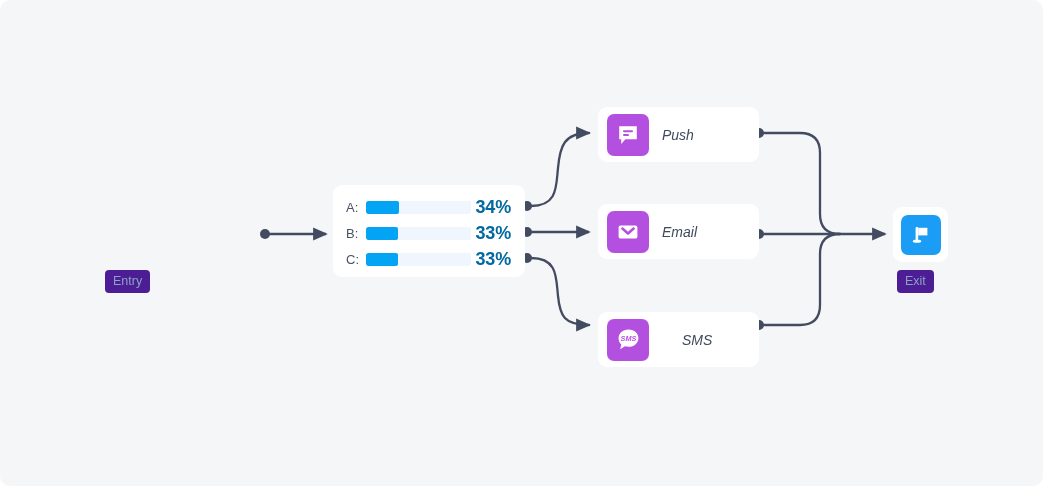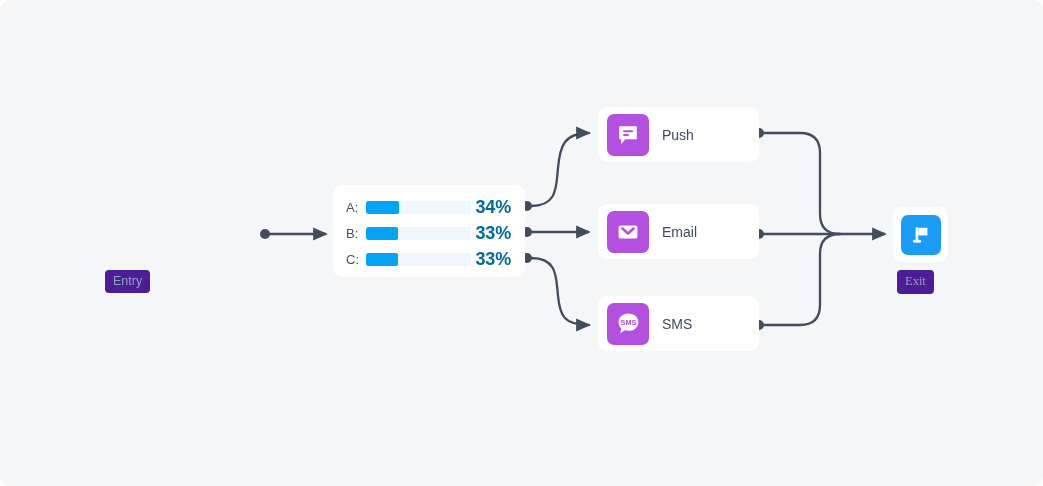--- a/index.html
+++ b/index.html
@@ -108,24 +108,25 @@
     color: #0369a1;
     letter-spacing: -0.2px;
   }
 
   
   .channel-node {
     left: 598px;
     width: 161px;
     height: 55px;
     padding-left: 9px;
+    font-style: italic;
   }
   .channel-push  { top: 107px; }
   .channel-email { top: 204px; }
-  .channel-sms   { top: 296px; }
+  .channel-sms   { top: 312px; gap: 20px; }
   .channel-icon {
     width: 42px;
     height: 42px;
     border-radius: 7px;
     background: #b450e0;
     flex: none;
     display: flex;
     align-items: center;
     justify-content: center;
   }
@@ -157,21 +158,21 @@
   .badge {
     position: absolute;
     background: #4c1d95;
     color: #8aa3c2;
     font-size: 12.5px;
     border-radius: 4px;
     padding: 4px 8px 5px 8px;
     z-index: 2;
   }
   .badge-entry { left: 105px; top: 270px; }
-  .badge-exit  { left: 897px; top: 270px; font-family: Liberation Serif, serif; }
+  .badge-exit  { left: 897px; top: 270px; }
 </style>
 </head>
 <body>
 
 <div id="canvas">
 
   <svg id="edges" viewBox="0 0 1043 486" xmlns="http://www.w3.org/2000/svg">
     <defs>
       <marker id="arrow" markerWidth="7" markerHeight="7" refX="5.6" refY="3" orient="auto" markerUnits="strokeWidth">
         <path d="M0,0.2 L6.4,3 L0,5.8 Z" fill="#434b60"></path>

